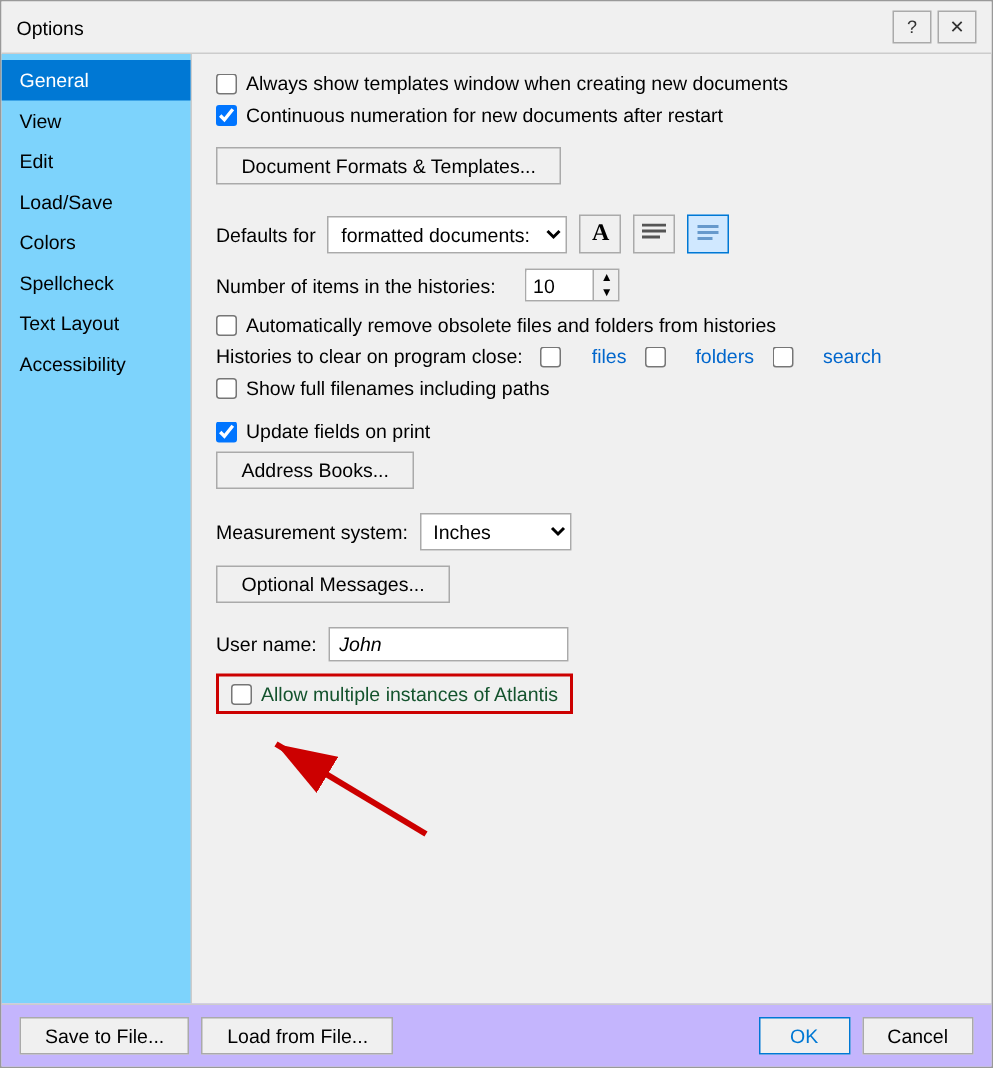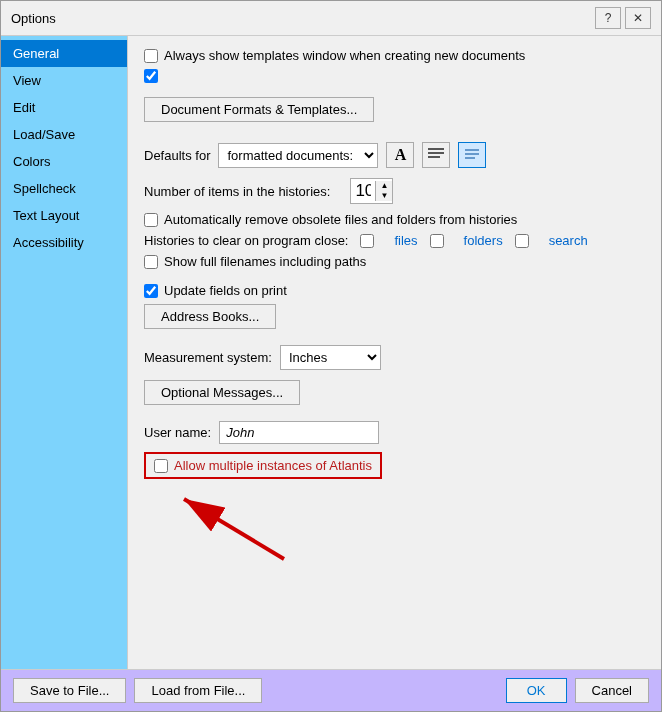--- a/index.html
+++ b/index.html
@@ -147,26 +147,26 @@
       gap: 20px;
       margin-bottom: 8px;
     }
     .spinbox {
       display: flex;
       align-items: center;
       border: 1px solid #aaa;
       background: #fff;
     }
     .spinbox input {
-      width: 24px;
+      width: 44px;
       border: none;
       outline: none;
       padding: 2px 4px;
-      font-size: 17px;
-      text-align: right;
+      font-size: 13px;
+      text-align: left;
     }
     .spin-btns {
       display: flex;
       flex-direction: column;
       border-left: 1px solid #aaa;
     }
     .spin-btn {
       width: 16px;
       height: 10px;
       background: #f0f0f0;
@@ -217,21 +217,21 @@
       align-items: center;
       padding: 4px 8px;
       gap: 6px;
       margin-bottom: 6px;
     }
     .multi-instance-container input[type=checkbox] {
       width: 14px;
       height: 14px;
       cursor: pointer;
     }
-    .multi-instance-container label { cursor: pointer; color: #b91c1c; }
+    .multi-instance-container label { cursor: pointer; color: #14532d; }
 
     .arrow-container {
       position: relative;
       height: 80px;
       margin-top: 4px;
     }
 
     .measurement-row {
       display: flex;
       align-items: center;
@@ -277,20 +277,21 @@
     </div>
 
     <div class="content">
 
       <div class="checkbox-row">
         <input type="checkbox" id="cb-templates" style="">
         <label for="cb-templates">Always show templates window when creating new documents</label>
       </div>
       <div class="checkbox-row">
         <input type="checkbox" id="cb-numeration" checked="" style="">
+        <label for="cb-numeration">Continuous numeration for new documents after restart</label>
       </div>
 
       <div class="separator"></div>
 
       <div class="row">
         <button class="btn">Document Formats &amp; Templates...</button>
       </div>
 
       <div class="separator"></div>
 

